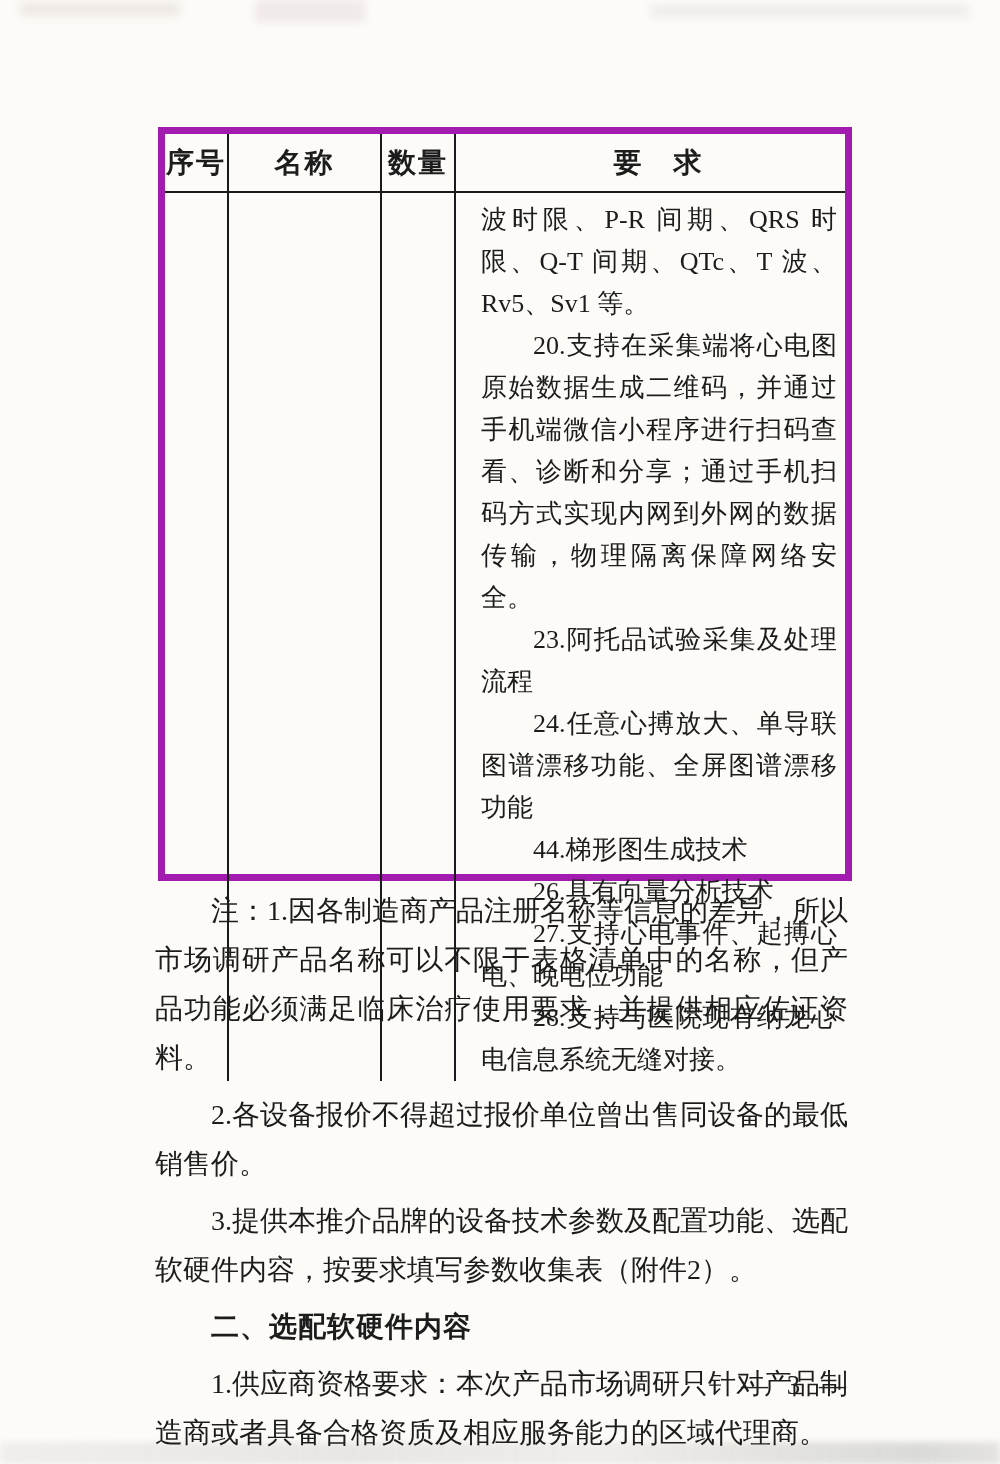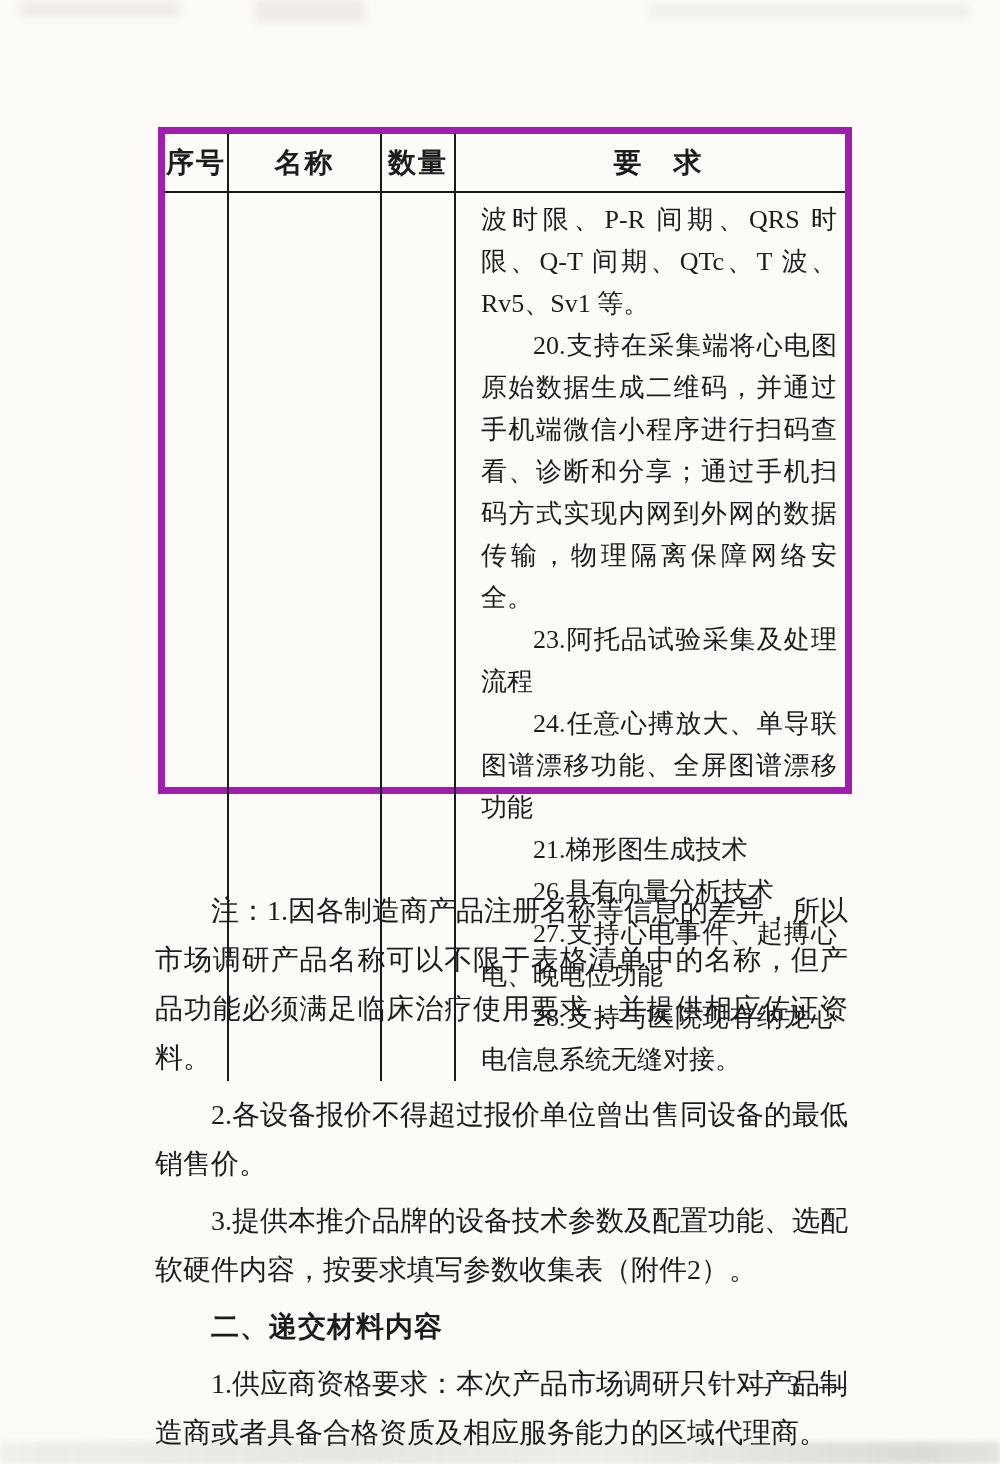--- a/index.html
+++ b/index.html
@@ -34,21 +34,21 @@
   .doc-table {
     position: absolute;
     left: 158px;
     top: 127px;
     width: 694px;
     border: 7px solid #a21caf;
     background: transparent;
   }
   .tr { display: grid; grid-template-columns: 64px 153px 74px 1fr; }
   .tr.header { height: 59px; border-bottom: 2px solid #1a1a1a; }
-  .tr.body-row { height: 594px; }
+  .tr.body-row { height: 681px; }
   .td { border-right: 2px solid #1a1a1a; }
   .td:last-child { border-right: none; margin-left: 16px; }
   .th-cell {
     display: flex; align-items: center; justify-content: center;
     font-size: 28px; font-weight: 600; letter-spacing: 2px;
   }
   .req-cell {
     padding: 6px 8px 0 9px;
     font-size: 26px;
     line-height: 42px;
@@ -102,29 +102,29 @@
   </div>
   <div class="tr body-row">
     <div class="td"></div>
     <div class="td"></div>
     <div class="td"></div>
     <div class="td req-cell">
       <p class="req-p">波时限、P-R 间期、QRS 时限、Q-T 间期、QTc、T 波、Rv5、Sv1 等。</p>
       <p class="req-p indent">20.支持在采集端将心电图原始数据生成二维码，并通过手机端微信小程序进行扫码查看、诊断和分享；通过手机扫码方式实现内网到外网的数据传输，物理隔离保障网络安全。</p>
       <p class="req-p indent">23.阿托品试验采集及处理流程</p>
       <p class="req-p indent">24.任意心搏放大、单导联图谱漂移功能、全屏图谱漂移功能</p>
-      <p class="req-p indent">21.梯形图生成技术</p>
+      <p class="req-p indent">44.梯形图生成技术</p>
       <p class="req-p indent">26.具有向量分析技术</p>
       <p class="req-p indent">27.支持心电事件、起搏心电、晚电位功能</p>
       <p class="req-p indent">28.支持与医院现有纳龙心电信息系统无缝对接。</p>
     </div>
   </div>
 </div>
 
 <div class="notes">
   <p>注：1.因各制造商产品注册名称等信息的差异，所以市场调研产品名称可以不限于表格清单中的名称，但产品功能必须满足临床治疗使用要求，并提供相应佐证资料。</p>
   <p>2.各设备报价不得超过报价单位曾出售同设备的最低销售价。</p>
   <p>3.提供本推介品牌的设备技术参数及配置功能、选配软硬件内容，按要求填写参数收集表（附件2）。</p>
-  <p class="section-heading">二、递交材料内容</p>
+  <p class="section-heading">二、选配软硬件内容</p>
   <p>1.供应商资格要求：本次产品市场调研只针对产品制造商或者具备合格资质及相应服务能力的区域代理商。</p>
 </div>
 
 <div class="page-number">— 3 —</div>
 
 </body></html>

